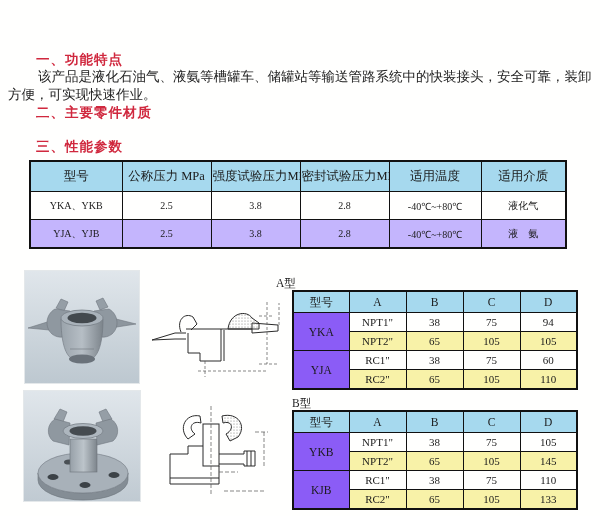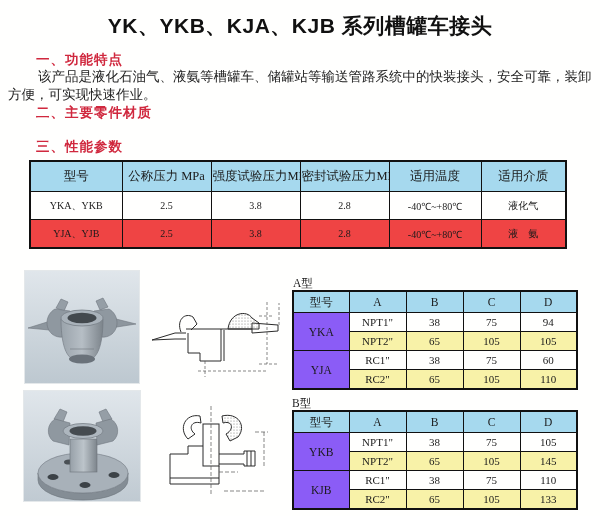--- a/index.html
+++ b/index.html
@@ -17,45 +17,44 @@
   #mat-body .gap{display:inline-block;width:44px;}
   #perf-head{top:138px;left:36px;}
   #dim-head{top:247px;left:36px;}
 
   table{border-collapse:collapse;table-layout:fixed;}
   td,th{border:1px solid #111;text-align:center;vertical-align:middle;
         font-family:"Liberation Serif",serif;font-weight:normal;overflow:hidden;white-space:nowrap;}
   #perf-table{top:160px;left:29px;width:536px;border:2px solid #111;}
   #perf-table th{height:27px;background:#a6d9ee;font-size:12.5px;}
   #perf-table td{height:25px;font-size:10px;}
-  #perf-table tr.yellow td{background:#ef4444;margin-left:40px;}
+  #perf-table tr.yellow td{background:#c4b5fd;margin-left:40px;}
 
   .dim-label{font-size:11.5px;color:#222;font-family:"Liberation Serif",serif;}
-  #dimA-label{top:276px;left:293px;text-align:right;}
+  #dimA-label{top:276px;left:276px;text-align:right;}
   #dimB-label{top:396px;left:292px;}
   .dim-table{width:284px;border:2px solid #111;}
   #dim-table-a{top:290px;left:292px;}
   #dim-table-b{top:410px;left:292px;}
   .dim-table th{height:18px;background:#a6d9ee;font-size:11.5px;}
   .dim-table td{height:16px;font-size:11px;}
   .dim-table td.model{font-size:11.5px;background:#8b5cf6;}
   .dim-table tr.yellow td{background:#f8f2a8;}
 
   .photo{box-shadow:0 0 0 1px #e4e8ea;}
   #photo1{top:271px;left:25px;}
   #photo2{top:391px;left:24px;}
   #draw1{top:287px;left:148px;}
   #draw2{top:402px;left:158px;}
 </style>
 </head>
 <body>
 
 <div id="page">
 
-  <div class="abs" id="title">YK、YKB、KJA、KJB 系列槽罐车接头</div>
 
   <div class="abs sec-head" id="feat-head">一、功能特点</div>
   <div class="abs" id="feat-body">该产品是液化石油气、液氨等槽罐车、储罐站等输送管路系统中的快装接头，安全可靠，装卸方便，可实现快速作业。</div>
 
   <div class="abs sec-head" id="mat-head">二、主要零件材质</div>
 
   <div class="abs sec-head" id="perf-head">三、性能参数</div>
 
   <table class="abs" id="perf-table">
     <colgroup>

